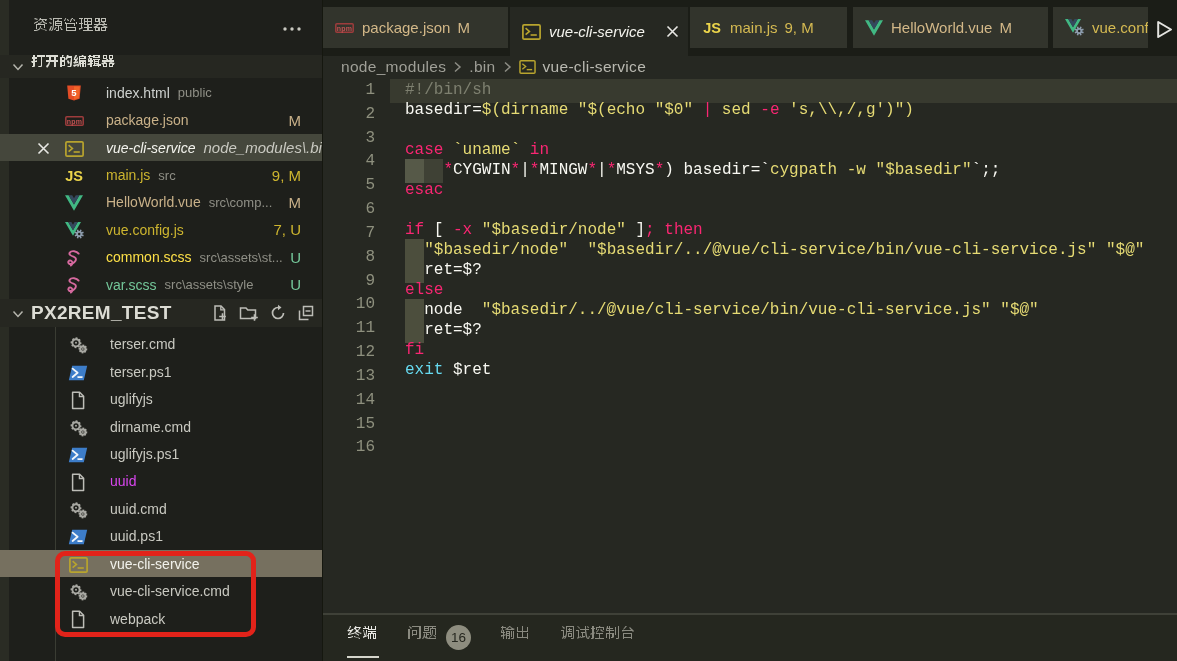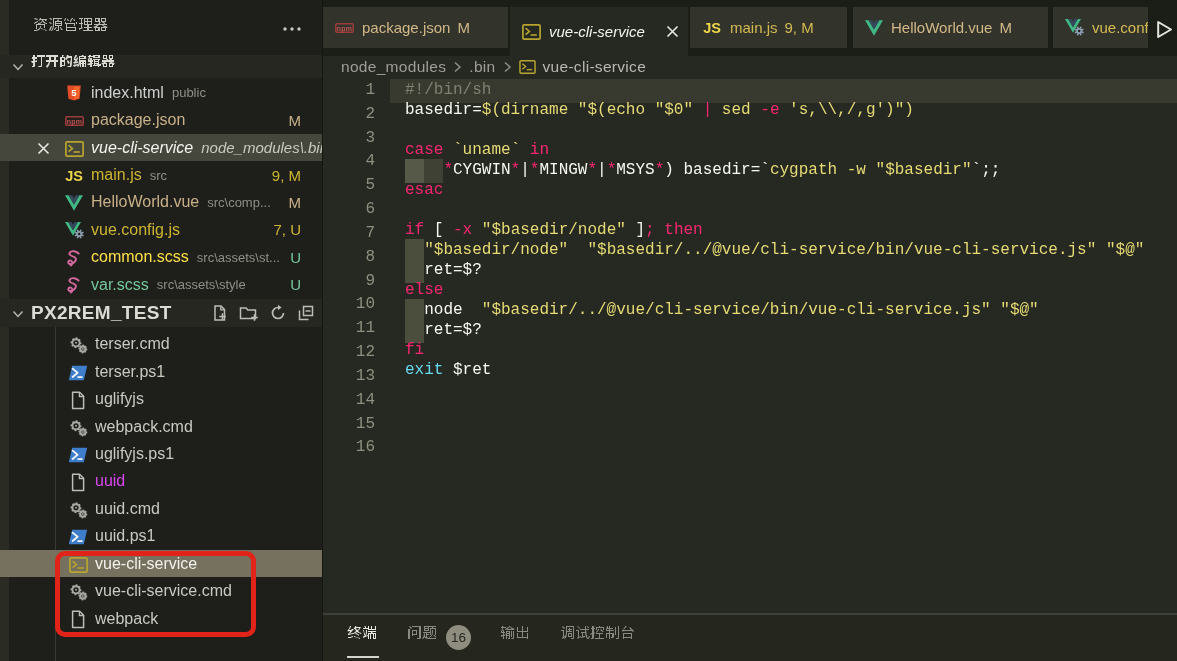--- a/index.html
+++ b/index.html
@@ -6,21 +6,21 @@
 .lstrip {position:absolute;left:0;top:0;width:9px;height:661px;background:#2a2c24}
 .sbtitle {position:absolute;left:33px;top:18px;line-height:0}
 .sbdots {position:absolute;left:282px;top:26px;line-height:0}
 .sechdr {position:absolute;left:0;width:322px;height:23px;background:#262721;display:flex;align-items:center}
 .sechdr .chev {margin:2px 7px 0 12px;display:flex}
 .rows {position:absolute;left:0;top:79px;width:322px}
 .row {height:27.45px;display:flex;align-items:center;padding-left:36px}
 .xsp {width:26px}
 .xbtn {width:26px;display:flex;justify-content:flex-start;margin-top:2px}
 .ric {width:24px;display:flex;justify-content:center;align-items:center;flex:none;margin-top:2px}
-.nm {margin-left:5px;font-size:16px;white-space:nowrap}
+.nm {margin-left:20px;font-size:14px;white-space:nowrap}
 .desc {margin-left:8px;font-size:13px;color:#8f8f86;white-space:nowrap;overflow:hidden;flex:1}
 .desc.big {font-size:15px;color:#c9c9c1}
 .badge {font-size:15px;margin-left:auto;margin-right:21px;flex:none}
 .trees {position:absolute;left:0;top:330.5px;width:322px}
 .trow {height:27.45px;display:flex;align-items:center;padding-left:66px}
 .iguide {position:absolute;left:55px;top:327px;width:1px;height:334px;background:#3a3c33}
 .redbox {position:absolute;left:55px;top:551px;width:201px;height:86px;border:5px solid #e2231a;border-radius:10px;z-index:5}
 .main {position:absolute;left:323px;top:0;width:854px;height:661px;background:#262822}
 .tabbar {position:absolute;left:0;top:0;width:854px;height:56px;background:#1b1d17}
 .tab {position:absolute;top:7px;display:flex;align-items:center;padding-left:12px;font-size:15px}
@@ -227,21 +227,21 @@
             <g>
               <circle cx="7.0" cy="6.8" r="3.6" fill="none" stroke="#a8a8a2" stroke-width="1.9"></circle>
               <circle cx="7.0" cy="6.8" r="1.0" fill="#a8a8a2"></circle>
               <path d="M10.2 7.2 L12.4 7.4 M9.0 9.3 L10.3 11.0 M6.6 10.0 L6.4 12.2 M4.5 8.8 L2.8 10.1 M3.8 6.4 L1.6 6.2 M5.0 4.3 L3.7 2.6 M7.4 3.6 L7.6 1.4 M9.5 4.8 L11.2 3.5" stroke="#a8a8a2" stroke-width="1.9" fill="none"></path>
               <circle cx="13.9" cy="13.0" r="2.5" fill="none" stroke="#a8a8a2" stroke-width="1.9"></circle>
               <circle cx="13.9" cy="13.0" r="0.9" fill="#a8a8a2"></circle>
               <path d="M16.0 13.3 L18.2 13.5 M15.2 14.7 L16.6 16.4 M13.6 15.1 L13.4 17.3 M12.2 14.3 L10.5 15.7 M11.8 12.7 L9.6 12.5 M12.6 11.3 L11.2 9.6 M14.2 10.9 L14.4 8.7 M15.6 11.7 L17.3 10.3" stroke="#a8a8a2" stroke-width="1.9" fill="none"></path>
             </g>
           </svg>
         </span>
-        <span class="nm" style="color:#c9c9c1">webpack.cmd</span>
+        <span class="nm" style="color:#c9c9c1">dirname.cmd</span>
       </div>
       <div class="trow" style="">
         <span class="ric">
           <svg width="20" height="16" viewBox="0 0 20 16">
             <path d="M4.2 0.8 L19.2 0.8 L15.8 15.2 L0.8 15.2 Z" fill="#3d7dc9" rx="2"></path>
             <path d="M4.6 3.6 L9.6 7.8 L4.6 12" fill="none" stroke="#f2f6fa" stroke-width="1.8" stroke-linecap="round" stroke-linejoin="round"></path>
             <rect x="9.2" y="11.2" width="5.6" height="1.7" rx="0.8" fill="#f2f6fa"></rect>
           </svg>
         </span>
         <span class="nm" style="color:#c9c9c1">uglifyjs.ps1</span>

